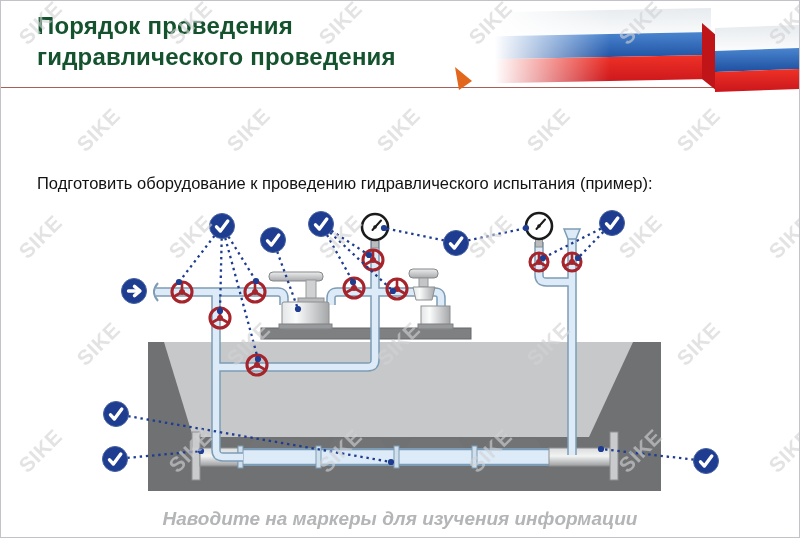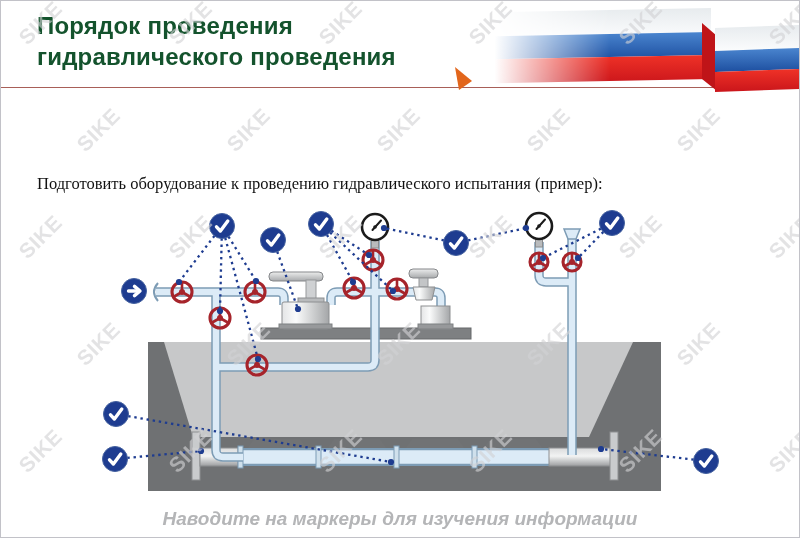--- a/index.html
+++ b/index.html
@@ -5,21 +5,21 @@
   html,body{margin:0;padding:0;background:#888;}
   .slide{position:relative;width:800px;height:538px;background:#fff;border:1px solid #c2c2c8;
     box-sizing:border-box;overflow:hidden;font-family:"Liberation Sans",sans-serif;}
   .header{position:absolute;left:0;top:0;width:100%;height:86px;background:#fff;
     border-bottom:1px solid #a85f58;z-index:3;}
   .title{position:absolute;left:36px;top:9px;font-size:24px;line-height:31px;font-weight:bold;
     color:#14532d;letter-spacing:.2px;}
   .flag{position:absolute;right:0;top:2px;z-index:1;}
   .steps-svg{position:absolute;left:0;top:0;z-index:2;}
   .step-num{font-family:"Liberation Sans",sans-serif;font-size:36px;font-weight:bold;}
-  .subtitle{position:absolute;left:36px;top:173px;font-size:16.5px;color:#121212;z-index:2;font-family:Liberation Serif, serif;}
+  .subtitle{position:absolute;left:36px;top:173px;font-size:16.5px;color:#121212;z-index:2;}
   .diagram-svg{position:absolute;left:0;top:195px;z-index:2;}
   .pipe-border{fill:none;stroke:#7d9cb5;stroke-width:9.5;}
   .pipe-fill{fill:none;stroke:#dcebf7;stroke-width:6.5;}
   .footer{position:absolute;left:0;bottom:7px;width:100%;text-align:center;font-size:19px;
     font-weight:bold;font-style:italic;color:#b4b5b7;z-index:2;}
   .wm-layer{position:absolute;left:0;top:0;width:100%;height:100%;z-index:40;pointer-events:none;}
   .wm{position:absolute;transform:rotate(-45deg);color:#d2d2d5;font-weight:bold;font-size:21px;
     opacity:.62;letter-spacing:.5px;user-select:none;}
 </style>
 </head>

